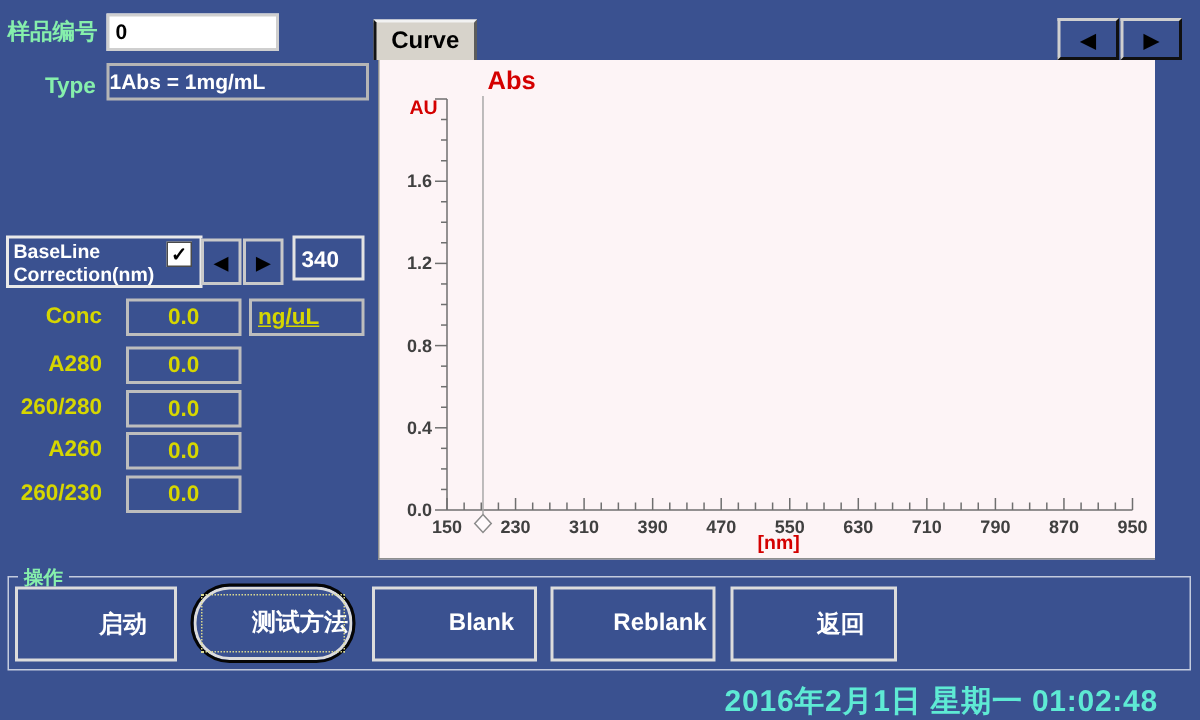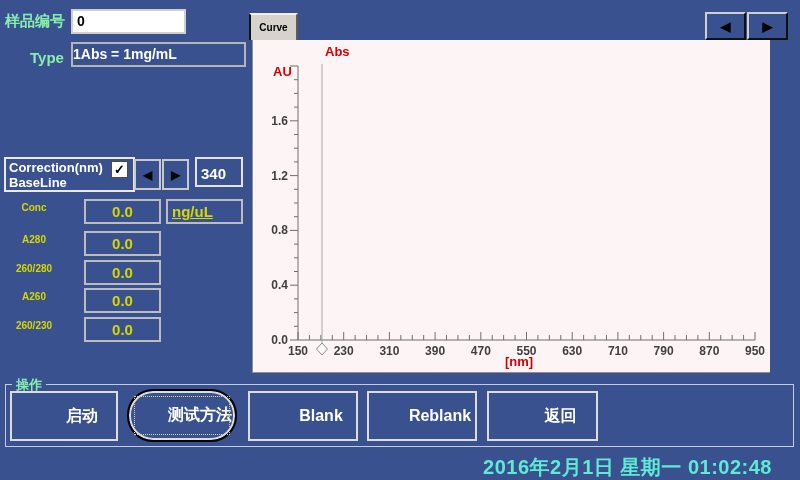--- a/index.html
+++ b/index.html
@@ -29,37 +29,37 @@
   .baseline-check{left:111px;top:161px;width:17px;height:17px;background:#fff;
     border:1px solid #4a4a4a;color:#000;font-size:13px;line-height:15px;text-align:center;}
   .mini-btn{width:27px;height:31px;border:2px solid #c9c9c9;color:#000;
     font-size:12px;display:flex;align-items:center;justify-content:center;background:#3a5190;}
   .arrow-left{left:134px;top:159px;}
   .arrow-right{left:162px;top:159px;}
   .baseline-value{left:195px;top:157px;width:48px;height:30px;border:2px solid #e3e3e3;
     color:#fff;font-size:15px;line-height:29px;padding-left:4px;}
 
   
-  .res-label{width:68px;text-align:center;font-size:10px;left:0;}
+  .res-label{width:68px;text-align:right;font-size:15px;left:0;}
   .res-field{left:84px;width:77px;height:25px;border:2px solid #bdbdbd;
     font-size:15px;line-height:22px;text-align:center;}
   .unit-box{left:166px;top:199px;width:77px;height:25px;border:2px solid #bdbdbd;
     font-size:15px;line-height:22px;padding-left:4px;text-decoration:underline;}
 
   
-  .curve-tab{left:249px;top:13px;width:49px;height:27px;background:#d7d3cb;color:#000;
-    font-size:10px;display:flex;align-items:center;justify-content:center;z-index:3;
+  .curve-tab{left:249px;top:13px;width:69px;height:27px;background:#d7d3cb;color:#000;
+    font-size:16px;display:flex;align-items:center;justify-content:center;z-index:3;
     border-left:2px solid #141414;border-top:2px solid #f2f2f2;border-right:2px solid #5c5c5c;}
   .plot-panel{left:252px;top:40px;width:518px;height:333px;background:#fdf4f6;
     border-left:1px solid #8f8f8f;border-bottom:1px solid #8f8f8f;z-index:1;}
   .nav-btn{width:41px;height:28px;border:2px solid;border-color:#cfcfcf #101010 #101010 #cfcfcf;
     color:#000;font-size:13px;display:flex;align-items:center;justify-content:center;background:#3a5190;z-index:2;}
   .nav-prev{left:705px;top:12px;}
   .nav-next{left:747px;top:12px;}
-  .abs-title{left:325px;top:44px;font-size:13px;z-index:2;}
+  .abs-title{left:325px;top:44px;font-size:17px;z-index:2;}
   .au-label{left:273px;top:64px;font-size:13px;z-index:2;}
   .nm-label{left:505px;top:354px;font-size:13px;z-index:2;}
   #spectrum-svg{left:252px;top:40px;z-index:2;}
 
   
   .group-box{left:5px;top:384px;width:789px;height:63px;border:1px solid #c3cbde;z-index:0;}
   .group-label{left:12px;top:376px;background:#3a5190;padding:0 4px;font-size:13px;z-index:1;}
   .btn{border:2px solid #dcdcdc;display:flex;align-items:center;justify-content:center;
     color:#fff;font-size:16px;background:#3a5190;z-index:2;padding-left:36px;}
   .btn.focused{border:2px solid #050505;box-shadow:inset 0 0 0 2px #dcdcdc;}
@@ -75,22 +75,22 @@
 </head>
 <body>
 
 <div class="abs white sample-label">样品编号</div>
 <div class="abs sample-input">0</div>
 
 <div class="abs white type-label">Type</div>
 <div class="abs type-value">1Abs = 1mg/mL</div>
 
 <div class="abs baseline-box">
+  <div>BaseLine</div>
   <div>Correction(nm)</div>
-  <div>BaseLine</div>
 </div>
 <div class="abs baseline-check">
   <span>✓</span>
 </div>
 <div class="abs mini-btn arrow-left">
   <span>◀</span>
 </div>
 <div class="abs mini-btn arrow-right">
   <span>▶</span>
 </div>

